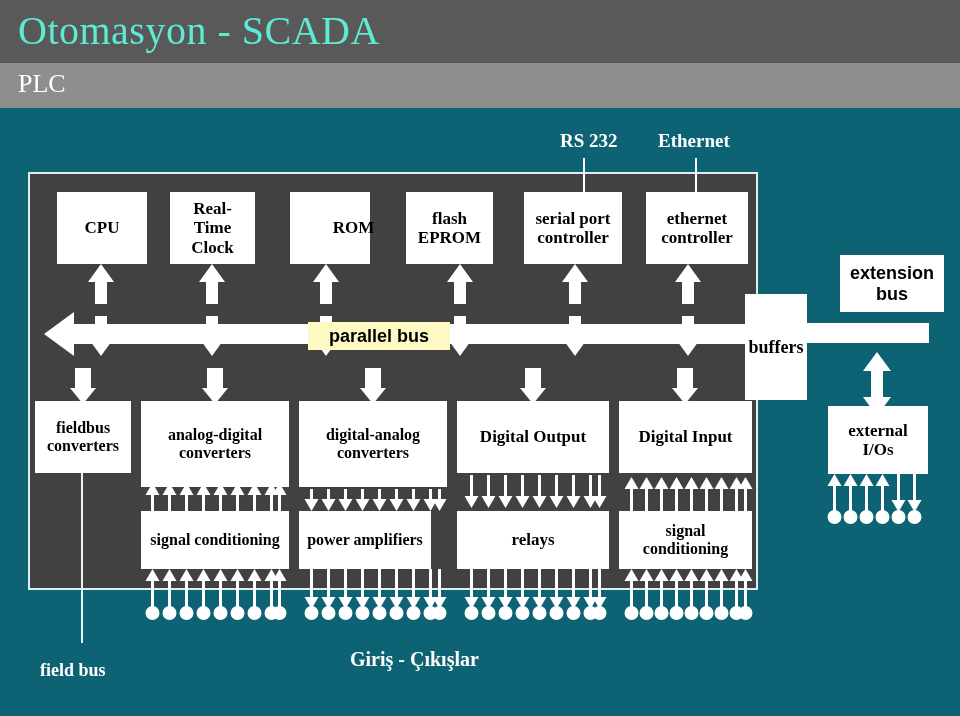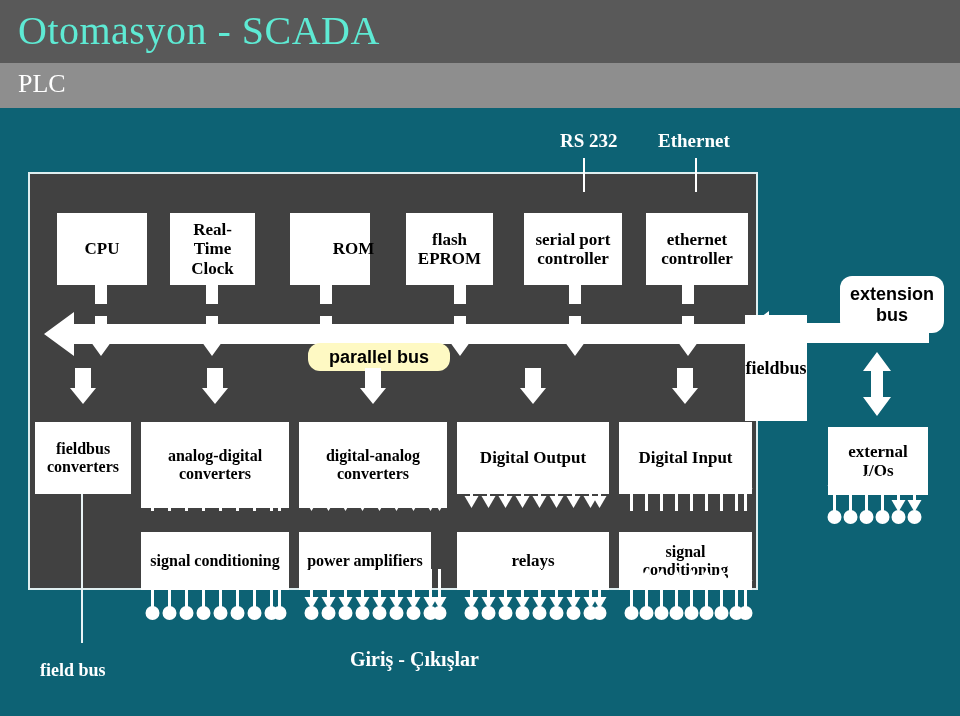--- a/index.html
+++ b/index.html
@@ -49,23 +49,22 @@
     position:absolute;
     background:#ffffff;
     color:#000000;
     font-family:"Liberation Serif", serif;
     font-weight:bold;
     display:flex;align-items:center;justify-content:center;
     text-align:center;
     line-height:1.12;
     box-sizing:border-box;
     z-index:6;
-    margin-top:21px;
-  }
-  .box.sans{font-family:"Liberation Sans", sans-serif;border-radius:12px;}
+  }
+  .box.sans{font-family:"Liberation Sans", sans-serif;}
 
   
   .tlabel{
     position:absolute;
     color:#ffffff;
     font-family:"Liberation Serif", serif;
     font-weight:bold;
     white-space:nowrap;
     z-index:7;
   }
@@ -130,21 +129,21 @@
 <div class="box" style="left:170px;top:192px;width:85px;height:72px;font-size:17px;padding:0 6px;">Real-Time Clock</div>
 <div class="box" style="left:290px;top:192px;width:80px;height:72px;font-size:17px;padding-left:47px;">ROM</div>
 <div class="box" style="left:406px;top:192px;width:87px;height:72px;font-size:17px;padding:0 6px;">flash EPROM</div>
 <div class="box" style="left:524px;top:192px;width:98px;height:72px;font-size:17px;padding:0 4px;">serial port controller</div>
 <div class="box" style="left:646px;top:192px;width:102px;height:72px;font-size:17px;padding:0 4px;">ethernet controller</div>
 
 <div class="box sans" style="left:308px;top:322px;width:142px;height:28px;background:#fef9c3;color:#000000;font-size:18px;z-index:7;">
   <span>parallel bus</span>
 </div>
 
-<div class="box" style="left:745px;top:294px;width:62px;height:106px;font-size:18px;z-index:7;">fieldbus</div>
+<div class="box" style="left:745px;top:294px;width:62px;height:106px;font-size:18px;z-index:7;">buffers</div>
 
 <div class="box sans" style="left:840px;top:255px;width:104px;height:57px;font-size:18px;padding:0 4px;">extension bus</div>
 
 <div class="box" style="left:35px;top:401px;width:96px;height:72px;font-size:16px;padding:0 3px;">fieldbus converters</div>
 <div class="box" style="left:141px;top:401px;width:148px;height:86px;font-size:16px;padding:0 6px;">analog-digital converters</div>
 <div class="box" style="left:299px;top:401px;width:148px;height:86px;font-size:16px;padding:0 6px;">digital-analog converters</div>
 <div class="box" style="left:457px;top:401px;width:152px;height:72px;font-size:17px;padding:0 4px;">Digital Output</div>
 <div class="box" style="left:619px;top:401px;width:133px;height:72px;font-size:17px;padding:0 0;">Digital Input</div>
 <div class="box" style="left:828px;top:406px;width:100px;height:68px;font-size:17px;padding:0 4px;">external I/Os</div>
 

